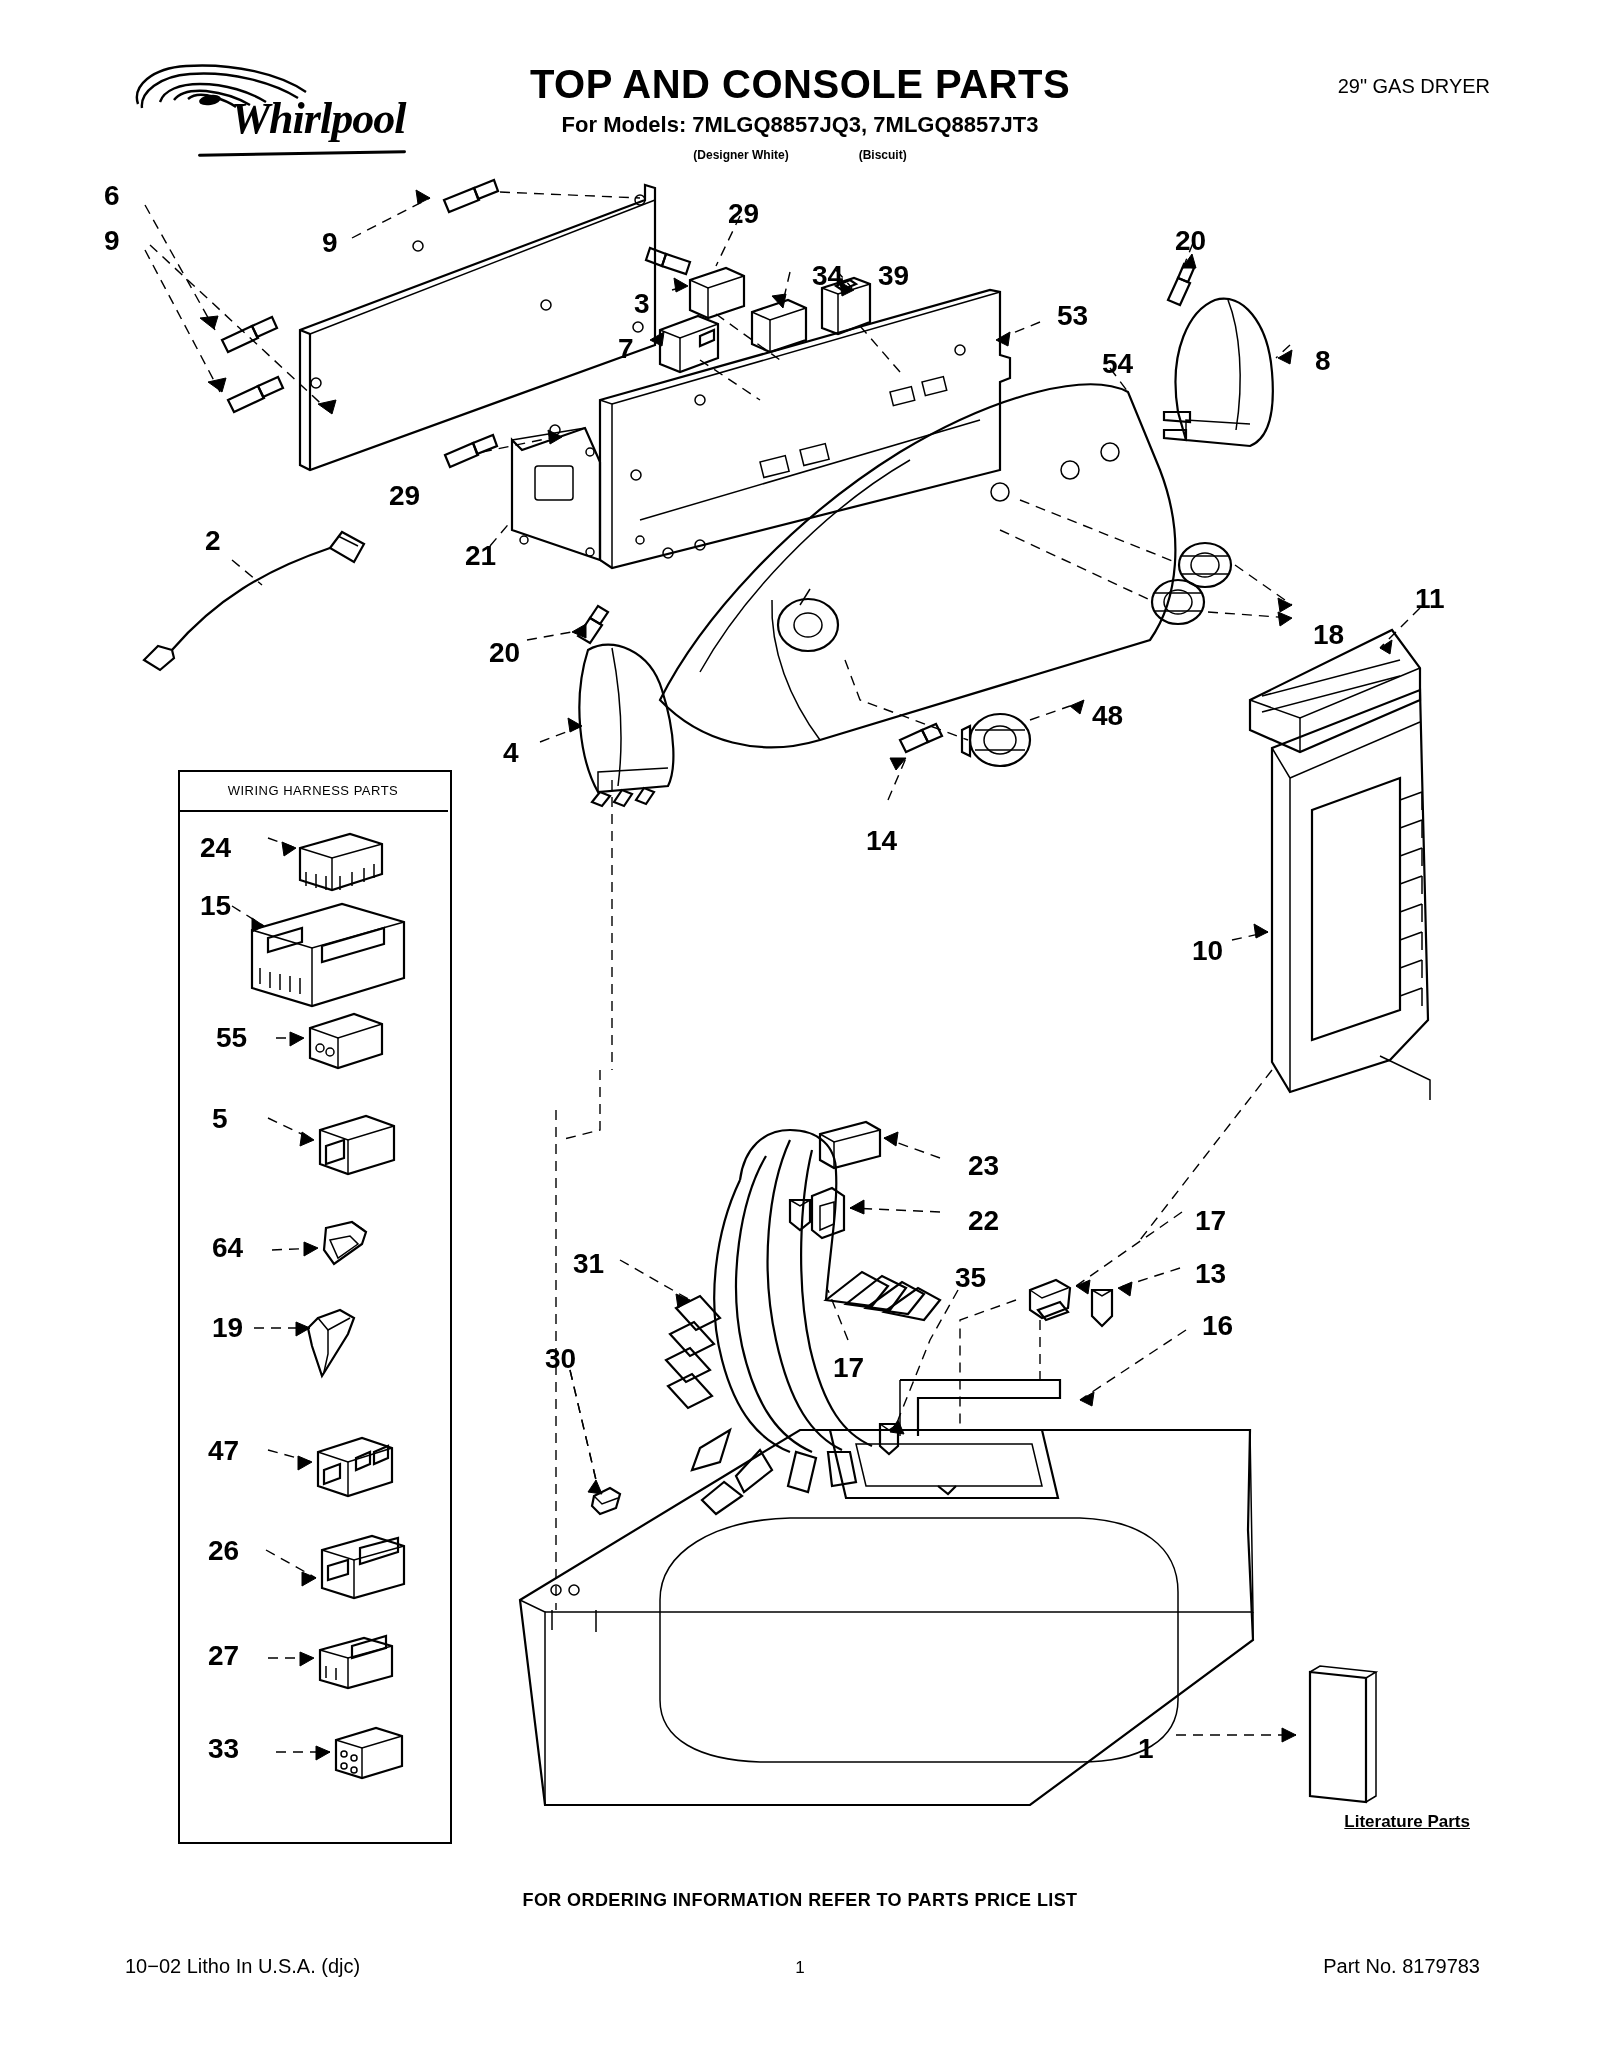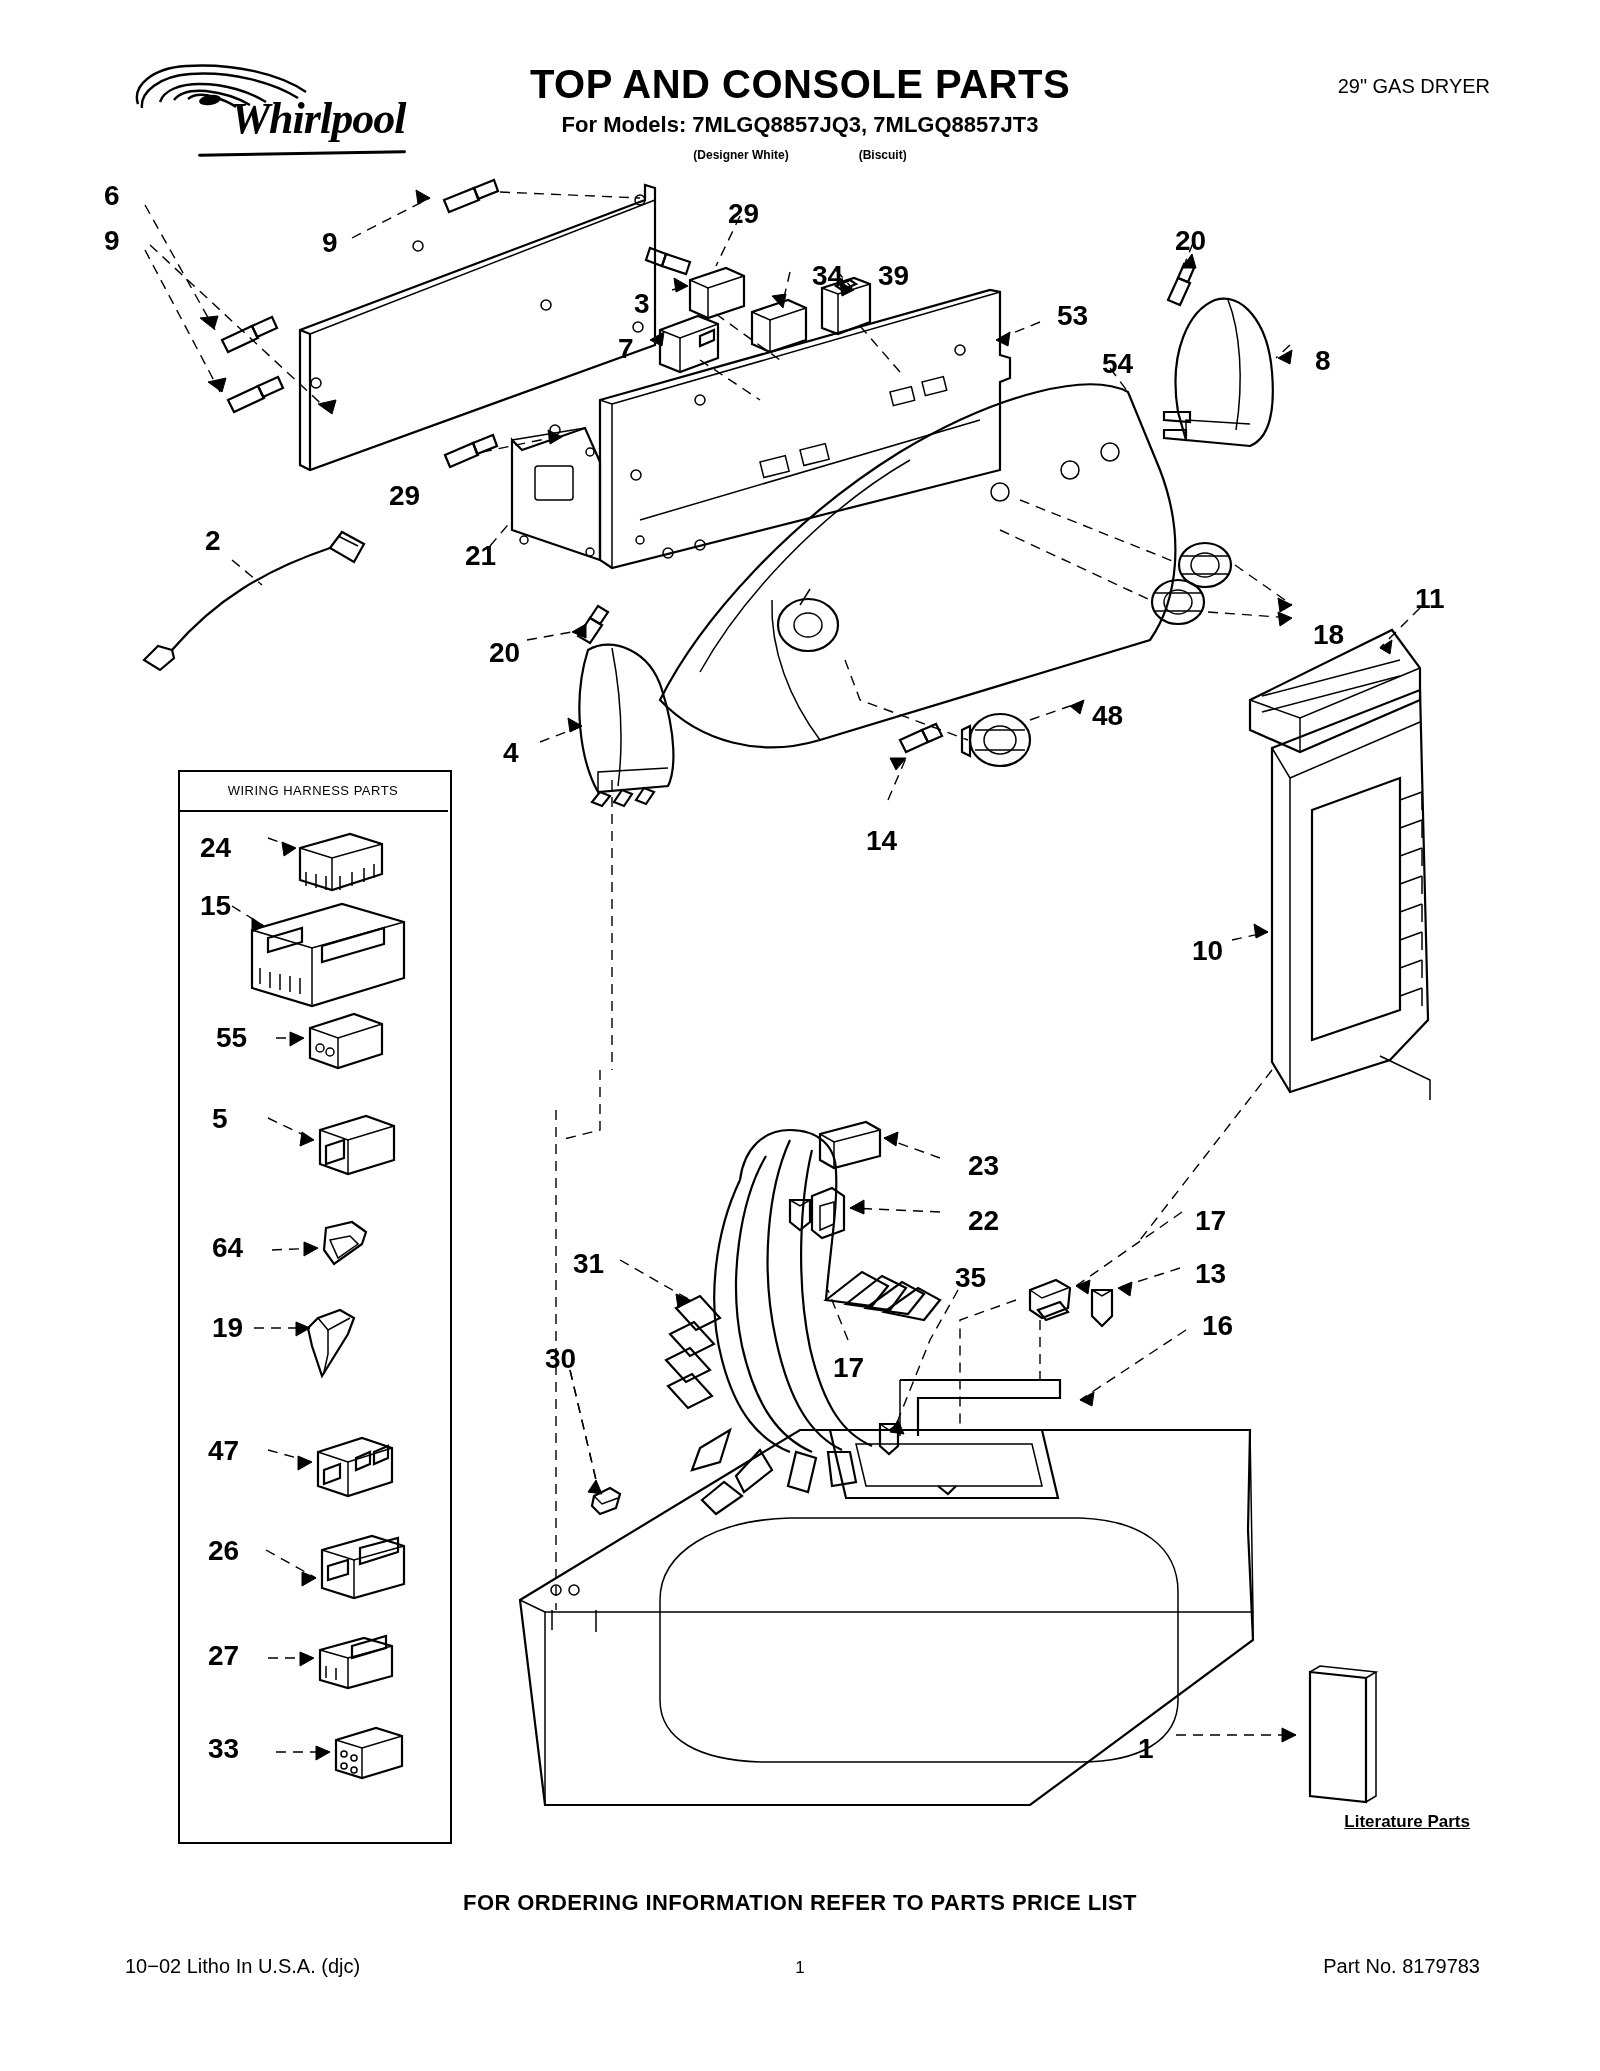--- a/index.html
+++ b/index.html
@@ -21,21 +21,21 @@
   
   .harness-box { position:absolute; left:178px; top:770px; width:270px; height:1070px; border:2px solid #000; }
   .harness-title-cell { position:absolute; left:178px; top:770px; width:270px; height:40px; border-bottom:2px solid #000; display:flex; align-items:center; justify-content:center; font-size:13px; letter-spacing:0.5px; }
   .harness-num { position:absolute; font-size:28px; font-weight:bold; }
   .lit-label { position:absolute; right:130px; top:1812px; font-size:17px; font-weight:bold; text-decoration:underline; }
 
   
   .cal { position:absolute; font-size:28px; font-weight:bold; }
 
   
-  .footer-order { position:absolute; left:0; top:1890px; width:1600px; text-align:center; font-size:22px; font-weight:bold; letter-spacing:0.4px; }
+  .footer-order { position:absolute; left:0; top:1890px; width:1600px; text-align:center; font-size:18px; font-weight:bold; letter-spacing:0.4px; }
   .footer-left { position:absolute; left:125px; top:1955px; font-size:20px; }
   .footer-center { position:absolute; left:0; top:1958px; width:1600px; text-align:center; font-size:17px; }
   .footer-right { position:absolute; right:120px; top:1955px; font-size:20px; }
 
   svg { position:absolute; left:0; top:0; }
   .art { position:absolute; left:0; top:0; width:1600px; height:2071px; pointer-events:none; }
   .ln { fill:none; stroke:#000; stroke-width:2.2; }
   .ln-thin { fill:none; stroke:#000; stroke-width:1.5; }
   .dashs { fill:none; stroke:#000; stroke-width:1.4; stroke-dasharray:10 7; }
   .fillblk { fill:#000; stroke:#000; }

